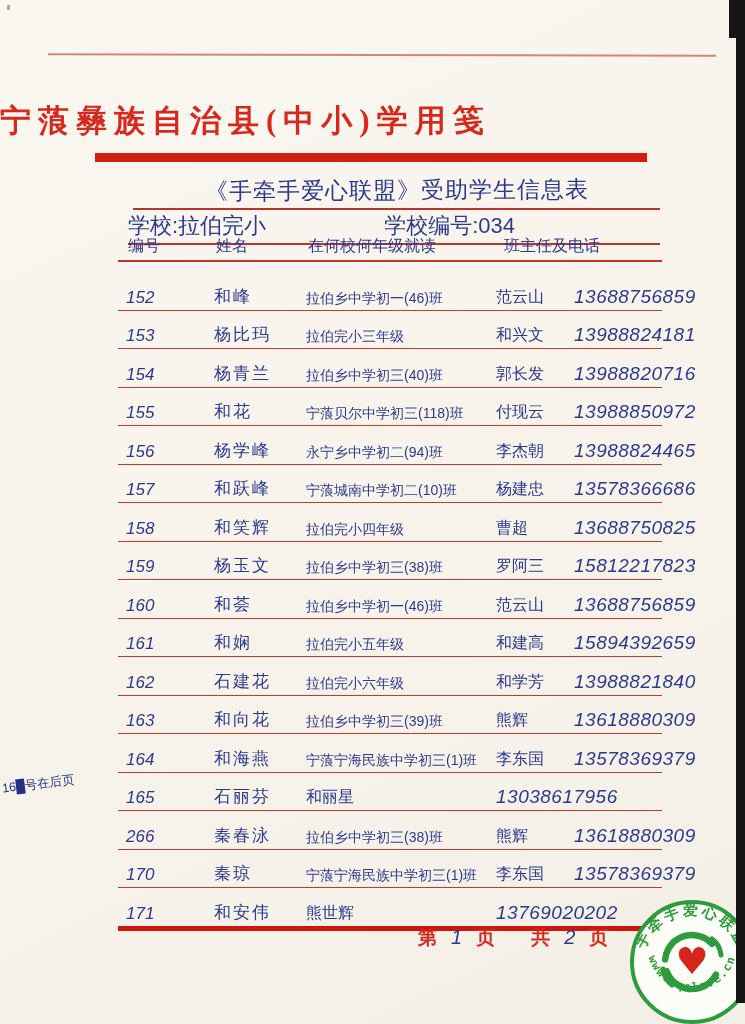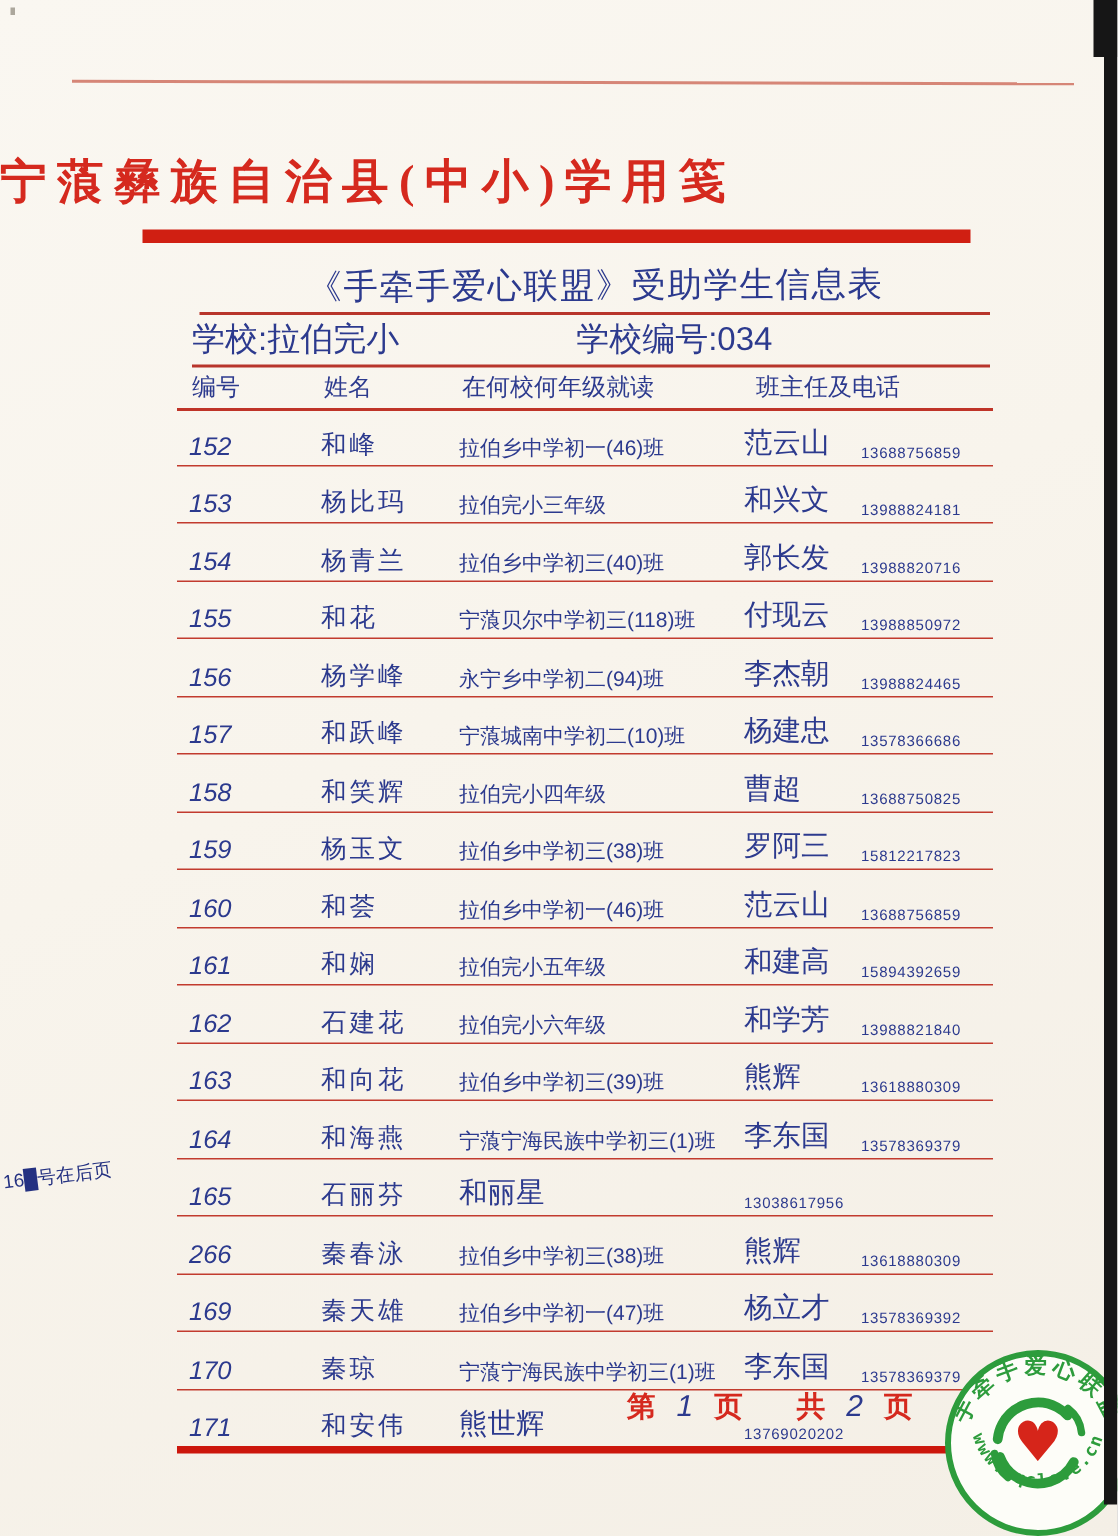--- a/index.html
+++ b/index.html
@@ -37,40 +37,40 @@
   .title-line .t{font-size:23px;letter-spacing:1px;padding-bottom:2px;white-space:nowrap;transform:rotate(-.3deg);}
 
   .school-line{
     position:absolute;left:128px;top:208px;width:532px;height:35px;
     border-bottom:2px solid #b8352b;display:flex;align-items:flex-end;
   }
   .school-line .sc{font-size:22px;padding-bottom:2px;white-space:nowrap;}
   .school-line .sc.code{margin-left:118px;}
 
   .thead{
-    position:absolute;left:118px;top:244px;width:544px;height:28px;
+    position:absolute;left:118px;top:232px;width:544px;height:28px;
     border-bottom:2px solid #bf3428;display:grid;
     grid-template-columns:88px 92px 196px 168px;align-items:end;
     font-size:16px;
   }
   .thead span{padding:0 0 3px 10px;white-space:nowrap;}
 
   .rows{position:absolute;left:118px;top:272px;width:544px;}
   .t-row{
     height:37.5px;border-bottom:1.8px solid #c23b2e;
     display:grid;grid-template-columns:88px 92px 190px 78px 1fr;
     align-items:end;white-space:nowrap;
   }
   .t-row:last-of-type{border-bottom:5px solid #cc170c;}
   .t-row .c{padding:0 0 2px 8px;overflow:visible;}
   .c-no{font-size:17px;font-style:italic;}
   .c-name{font-size:17px;letter-spacing:2px;}
   .c-school{font-size:14px;}
-  .c-teacher{font-size:19px;}
-  .c-phone{font-size:10px;letter-spacing:.5px;}
+  .c-teacher{font-size:16px;}
+  .c-phone{font-size:19px;font-style:italic;letter-spacing:.5px;}
 
   .margin-note{
     position:absolute;left:2px;top:776px;font-size:12.5px;color:#243181;
     transform:rotate(-7deg);white-space:nowrap;
   }
 
   .footer{
     position:absolute;left:418px;top:925px;display:flex;align-items:baseline;
     color:#d5291e;font-family:"Liberation Serif",serif;font-weight:bold;font-size:19px;
   }
@@ -222,27 +222,20 @@
       </div>
 
       <div class="t-row">
         <span class="c c-no">266</span>
         <span class="c c-name">秦春泳</span>
         <span class="c c-school">拉伯乡中学初三(38)班</span>
         <span class="c c-teacher">熊辉</span>
         <span class="c c-phone">13618880309</span>
       </div>
 
-      <div class="t-row">
-        <span class="c c-no">169</span>
-        <span class="c c-name">秦天雄</span>
-        <span class="c c-school">拉伯乡中学初一(47)班</span>
-        <span class="c c-teacher">杨立才</span>
-        <span class="c c-phone">13578369392</span>
-      </div>
 
       <div class="t-row">
         <span class="c c-no">170</span>
         <span class="c c-name">秦琼</span>
         <span class="c c-school">宁蒗宁海民族中学初三(1)班</span>
         <span class="c c-teacher">李东国</span>
         <span class="c c-phone">13578369379</span>
       </div>
 
       <div class="t-row">

